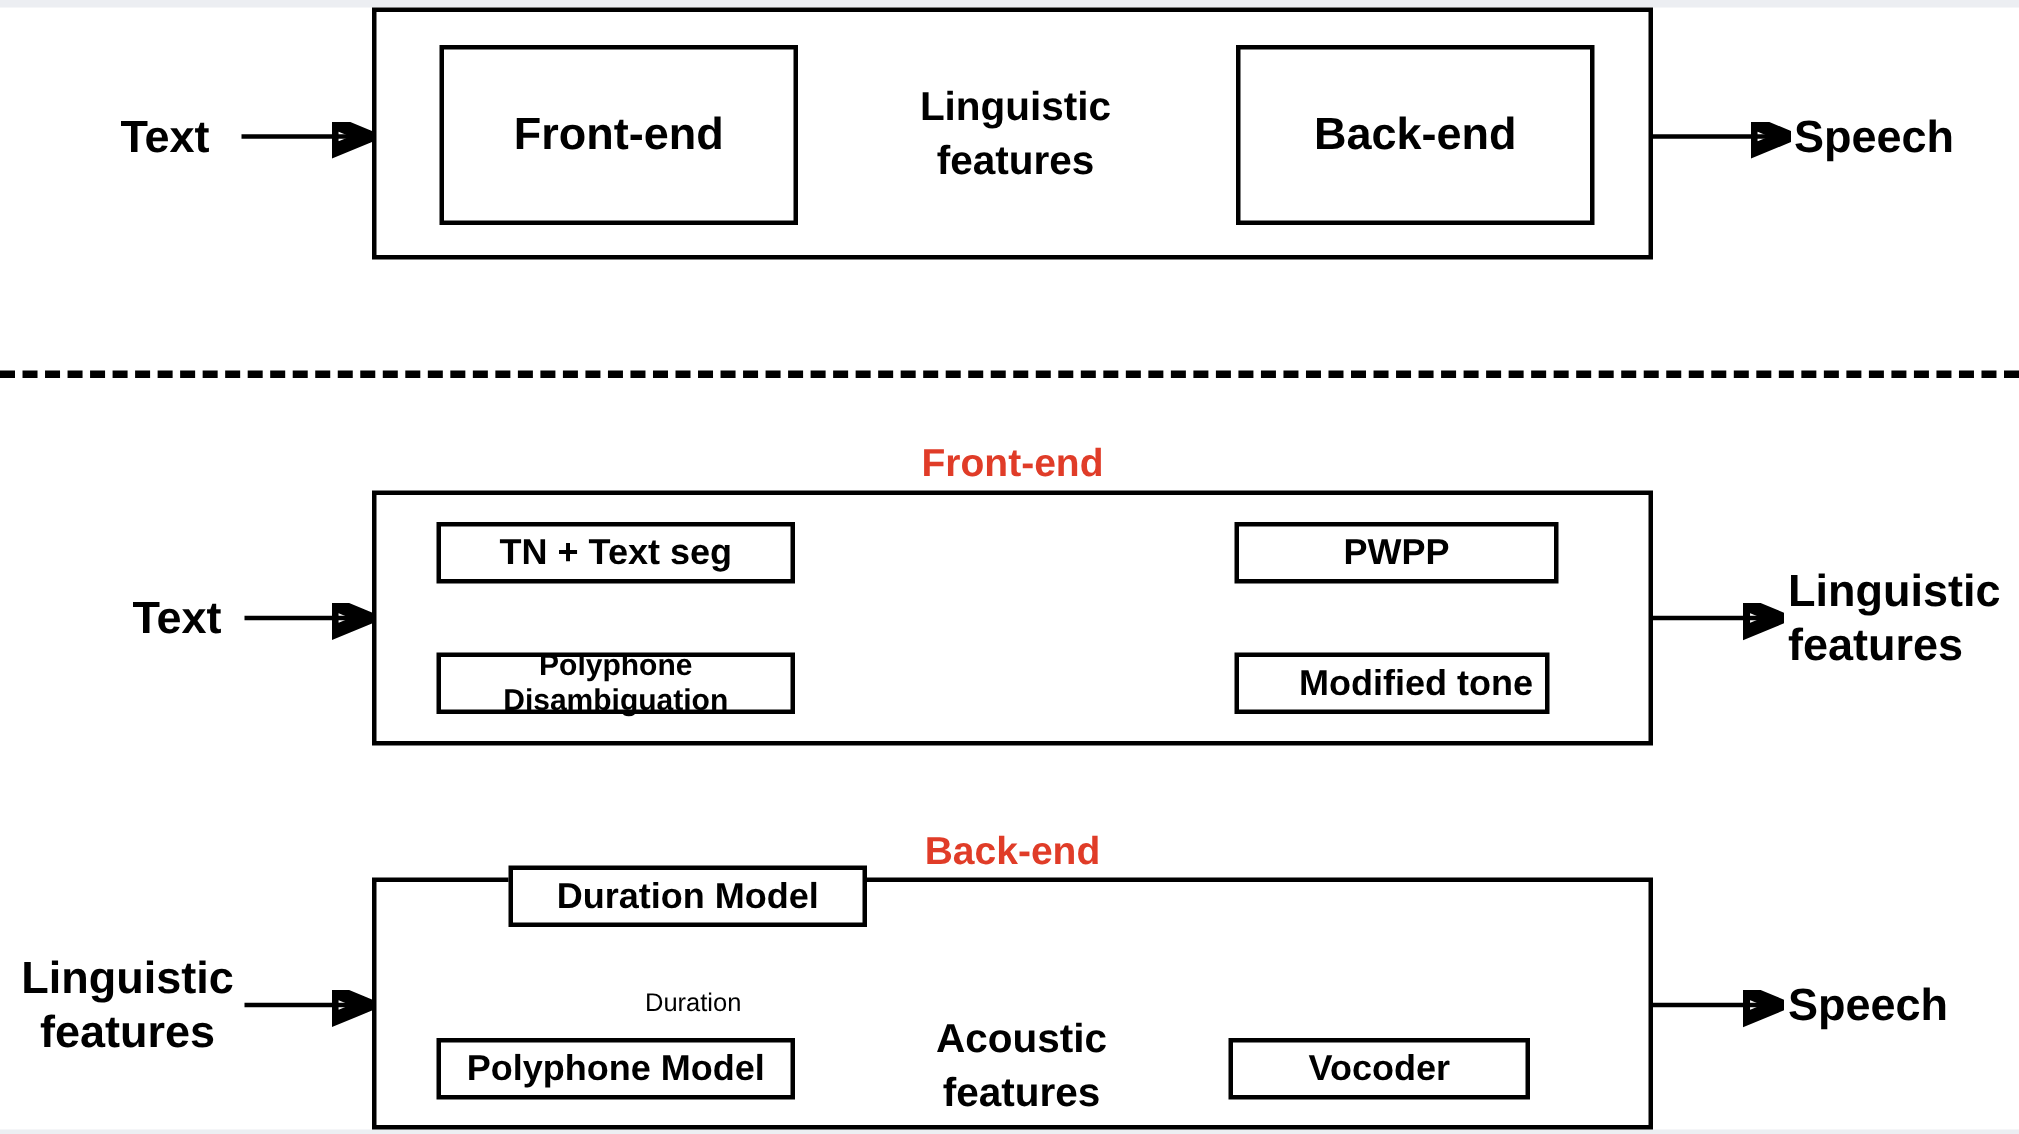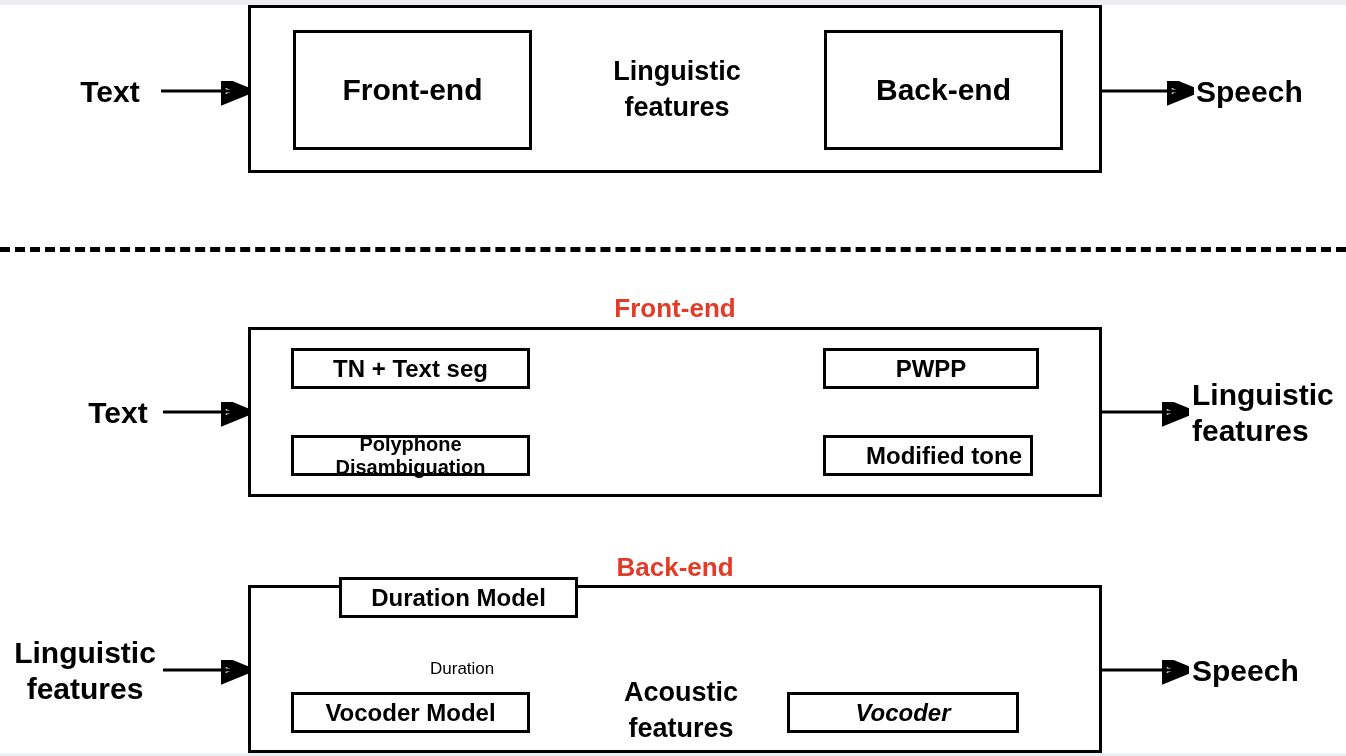--- a/index.html
+++ b/index.html
@@ -168,24 +168,24 @@
 
   <div class="label section" style="left:565px; top:553px; width:220px;">Back-end</div>
 
   <div class="outer-box" style="left:248px; top:585px; width:854px; height:168px;"></div>
 
   <div class="inner-box medium" style="left:291px; top:577px; width:239px; height:41px;margin-left:48px;">
     <span>Duration Model</span>
   </div>
 
   <div class="inner-box medium" style="left:291px; top:692px; width:239px; height:41px;">
-    <span>Vocoder Model</span>
+    <span>Polyphone Model</span>
   </div>
 
-  <div class="inner-box medium" style="left:787px; top:692px; width:232px; height:41px;font-style:italic;">
+  <div class="inner-box medium" style="left:819px; top:692px; width:201px; height:41px;">
     <span>Vocoder</span>
   </div>
 
   <div class="label tiny" style="left:430px; top:660px; width:110px; text-align:left;">Duration</div>
 
   <div class="label edge" style="left:586px; top:678px; width:190px;">Acoustic</div>
   <div class="label edge" style="left:586px; top:714px; width:190px;">features</div>
 
   <div class="label io" style="left:10px; top:637px; width:150px;">Linguistic</div>
   <div class="label io" style="left:10px; top:673px; width:150px;">features</div>

